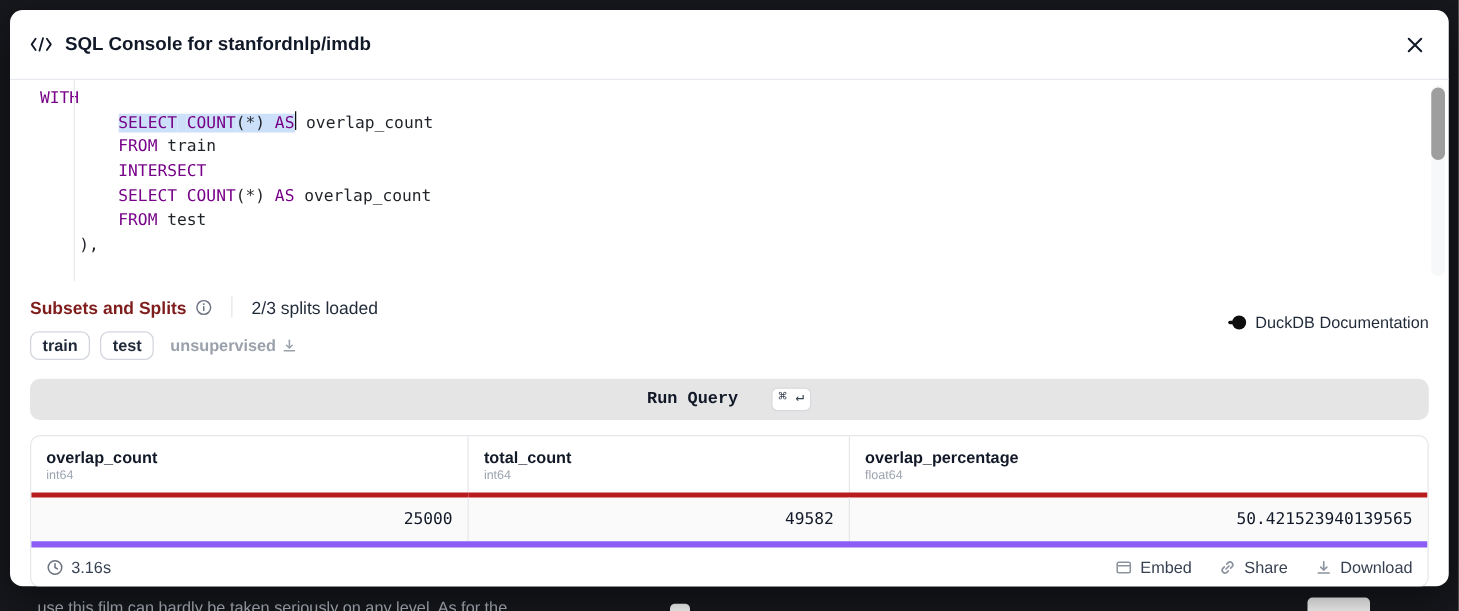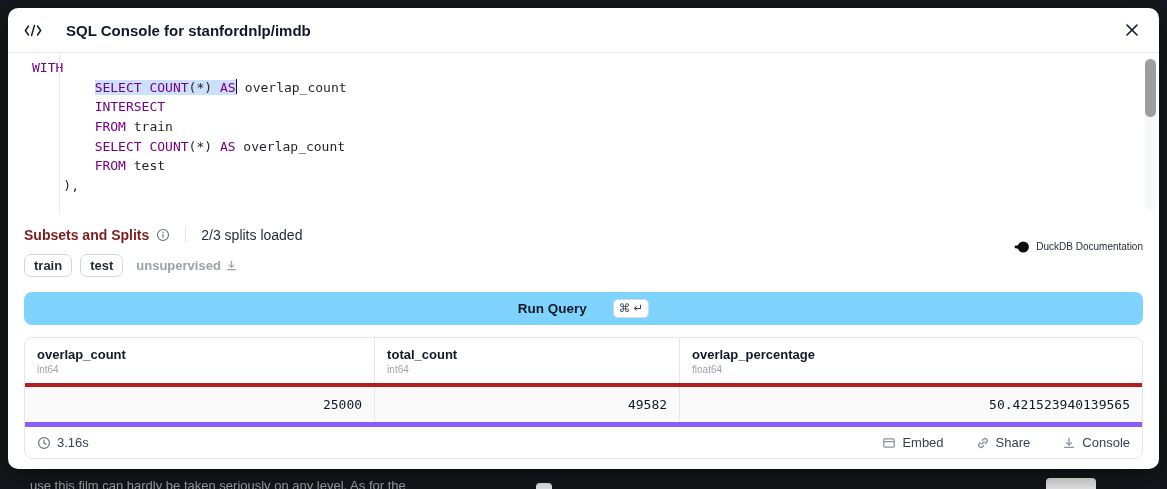--- a/index.html
+++ b/index.html
@@ -24,22 +24,22 @@
   
   .modal {
     position:absolute; left:8px; top:8px; width:1151px; height:461px;
     background:#fff; border-radius:10px;
     box-shadow:0 10px 34px rgba(0,0,0,.5);
     overflow:hidden;
   }
 
   
   .modal-header {
-    display:flex; align-items:center; gap:24px;
-    height:45px; padding:0 16px;
+    display:flex; align-items:center; gap:10px;
+    height:56px; padding:0 16px;
     border-bottom:1px solid #e7e9ee;
   }
   .modal-title { font-size:15px; font-weight:700; color:#111827; }
   .close-btn {
     margin-left:auto; background:none; border:none; cursor:pointer;
     padding:4px; color:#111827; display:flex;
   }
 
   
   .editor {
@@ -69,40 +69,40 @@
   .subsets-row {
     display:flex; align-items:center; gap:7px;
     margin:10px 16px 0; height:21px;
   }
   .subsets-title { font-size:14px; font-weight:700; color:#7f1d1d; }
   .info-icon { color:#6b7280; cursor:pointer; width:14px; height:14px; }
   .vdiv { width:1px; height:17px; background:#e2e5ea; margin:0 8px; }
   .splits-status { font-size:14px; color:#1f2937;text-align:right; }
   .duckdb-link {
     margin-left:auto; display:flex; align-items:center; gap:6px;
-    font-size:10px; color:#1f2937; text-decoration:none; cursor:pointer; font-weight:500;margin-top:24px;
+    font-size:13px; color:#1f2937; text-decoration:none; cursor:pointer; font-weight:500;margin-top:24px;
   }
 
   
   .badges { display:flex; align-items:center; gap:8px; margin:9px 16px 0; height:23px; }
   .badge {
     display:inline-flex; align-items:center; gap:4px;
     border:1px solid #d2d6dc; border-radius:7px; background:#fff;
     padding:1px 9px 2px; font-size:13px; font-weight:600; color:#1f2937;
     cursor:pointer; height:23px;
   }
   .badge-muted { border-color:transparent; color:#9aa1ab; padding-left:4px; }
   .badge-icon svg { width:13px; height:13px; }
 
   
   .run-query {
     display:flex; align-items:center; justify-content:center; gap:26px;
     margin:15px 16px 0; width:calc(100% - 32px); height:33px;
-    background:#7dd3fc; border:none; border-radius:8px; cursor:pointer;
-    font-family:Liberation Sans, sans-serif;
+    background:#e5e5e5; border:none; border-radius:8px; cursor:pointer;
+    font-family:Liberation Mono, monospace;
   }
   .run-query-label { font-size:13.5px; font-weight:700; color:#111827; }
   .kbd {
     background:#fff; border:1px solid #d6dade; border-radius:5px;
     padding:0 5px 1px; font-size:11.5px; color:#374151; line-height:16px;
   }
 
   
   .results {
     margin:12px 16px 0; border:1px solid #e5e7eb; border-radius:8px;
@@ -122,21 +122,21 @@
     padding:10px 12px; text-align:right; background:#fafafa;
     border-top:4px solid #b91c1c; border-right:1px solid #e5e7eb;
     font-family:"DejaVu Sans Mono", monospace; font-size:13px; color:#111827;
   }
   .results-footer {
     display:flex; align-items:center;
     border-top:5px solid #8b5cf6; padding:8px 12px; height:36px;
   }
   .query-time { display:flex; align-items:center; gap:6px; font-size:13px; color:#374151; }
   .query-time .action-icon { color:#6b7280; }
-  .footer-actions { margin-left:auto; display:flex; gap:32px; }
+  .footer-actions { margin-left:auto; display:flex; gap:22px; }
   .action {
     display:flex; align-items:center; gap:6px; background:none; border:none;
     font-size:13px; color:#374151; cursor:pointer;
     font-family:"Liberation Sans", sans-serif;
   }
   .action-icon { color:#8b939e; width:14px; height:14px; }
   .action-icon svg, .info-icon svg { width:14px; height:14px; }
 </style>
 </head>
 <body>
@@ -163,22 +163,22 @@
           </svg>
       </span>
     </button>
   </div>
 
   <div class="editor">
     <div class="indent-guide"></div>
     <div id="code-lines">
         <div class="cm-line"><span class="tok-k">WITH</span></div>
         <div class="cm-line"><span class="tok-p">        </span><span class="tok-k sel">SELECT</span><span class="tok-p sel"> </span><span class="tok-k sel">COUNT</span><span class="tok-p sel">(*) </span><span class="tok-k sel">AS</span><span class="caret"></span><span class="tok-p"> overlap_count</span></div>
+        <div class="cm-line"><span class="tok-p">        </span><span class="tok-k">FROM</span><span class="tok-p"> train</span></div>
         <div class="cm-line"><span class="tok-p">        </span><span class="tok-k">INTERSECT</span></div>
-        <div class="cm-line"><span class="tok-p">        </span><span class="tok-k">FROM</span><span class="tok-p"> train</span></div>
         <div class="cm-line"><span class="tok-p">        </span><span class="tok-k">SELECT</span><span class="tok-p"> </span><span class="tok-k">COUNT</span><span class="tok-p">(*) </span><span class="tok-k">AS</span><span class="tok-p"> overlap_count</span></div>
         <div class="cm-line"><span class="tok-p">        </span><span class="tok-k">FROM</span><span class="tok-p"> test</span></div>
         <div class="cm-line"><span class="tok-p">    ),</span></div>
       </div>
     <div class="scrollbar">
       <div class="scroll-thumb"></div>
     </div>
   </div>
 
   <div class="subsets-row">
@@ -284,19 +284,19 @@
             <span>Share</span>
           </button>
           <button class="action">
             <span class="action-icon">
               <svg viewBox="0 0 16 16" fill="none" stroke="currentColor" stroke-width="1.5" stroke-linecap="round" stroke-linejoin="round">
                 <path d="M8 2.8v7.4"></path>
                 <path d="M5.2 7.6 8 10.3l2.8-2.7"></path>
                 <path d="M3 13h10"></path>
               </svg>
             </span>
-            <span>Console</span>
+            <span>Download</span>
           </button>
         </div>
     </div>
   </div>
 
 </div>
 
 </body></html>

